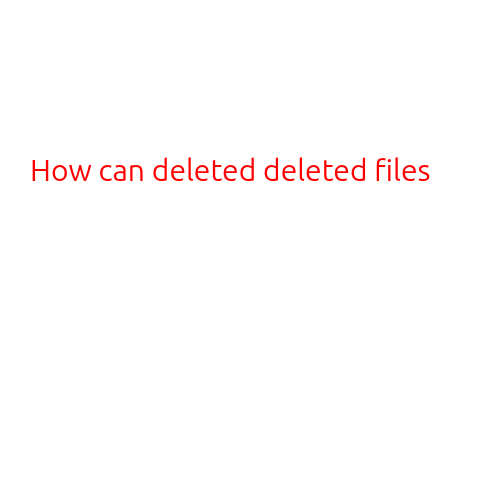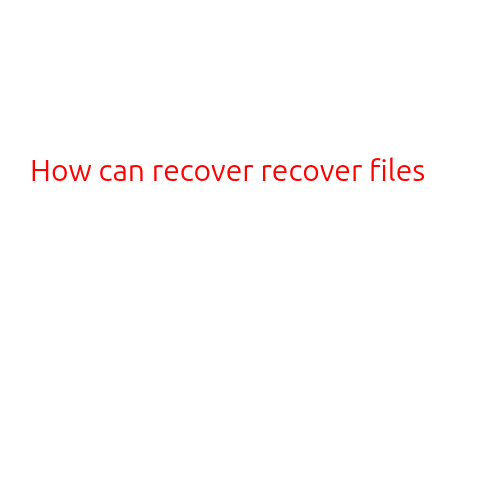--- a/index.html
+++ b/index.html
@@ -20,13 +20,13 @@
       left: 30px;
       color: #ff0000;
       font-size: 30px;
       font-weight: 400;
       white-space: nowrap;
     }
   </style>
 </head>
 <body>
 
-<h1 class="heading">How can recover recover files</h1>
+<h1 class="heading">How can deleted deleted files</h1>
 
 </body></html>

